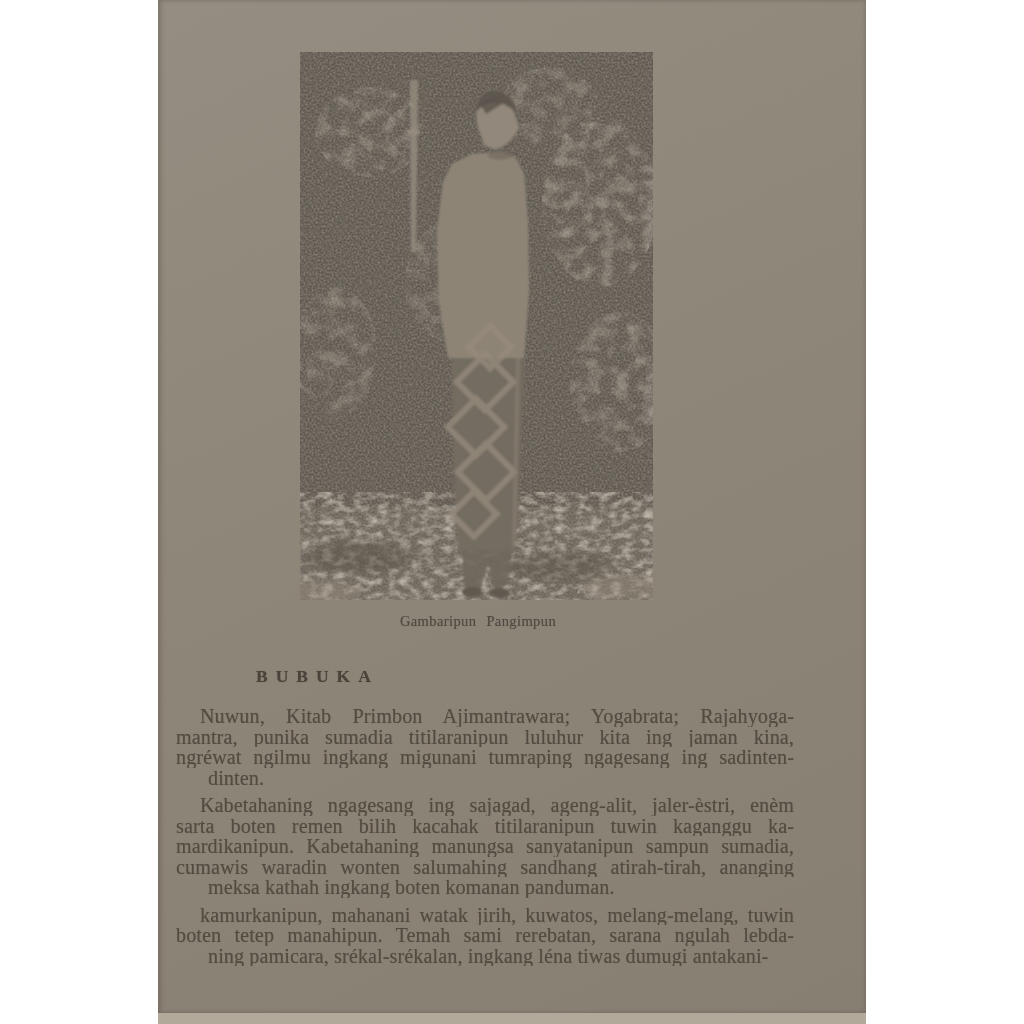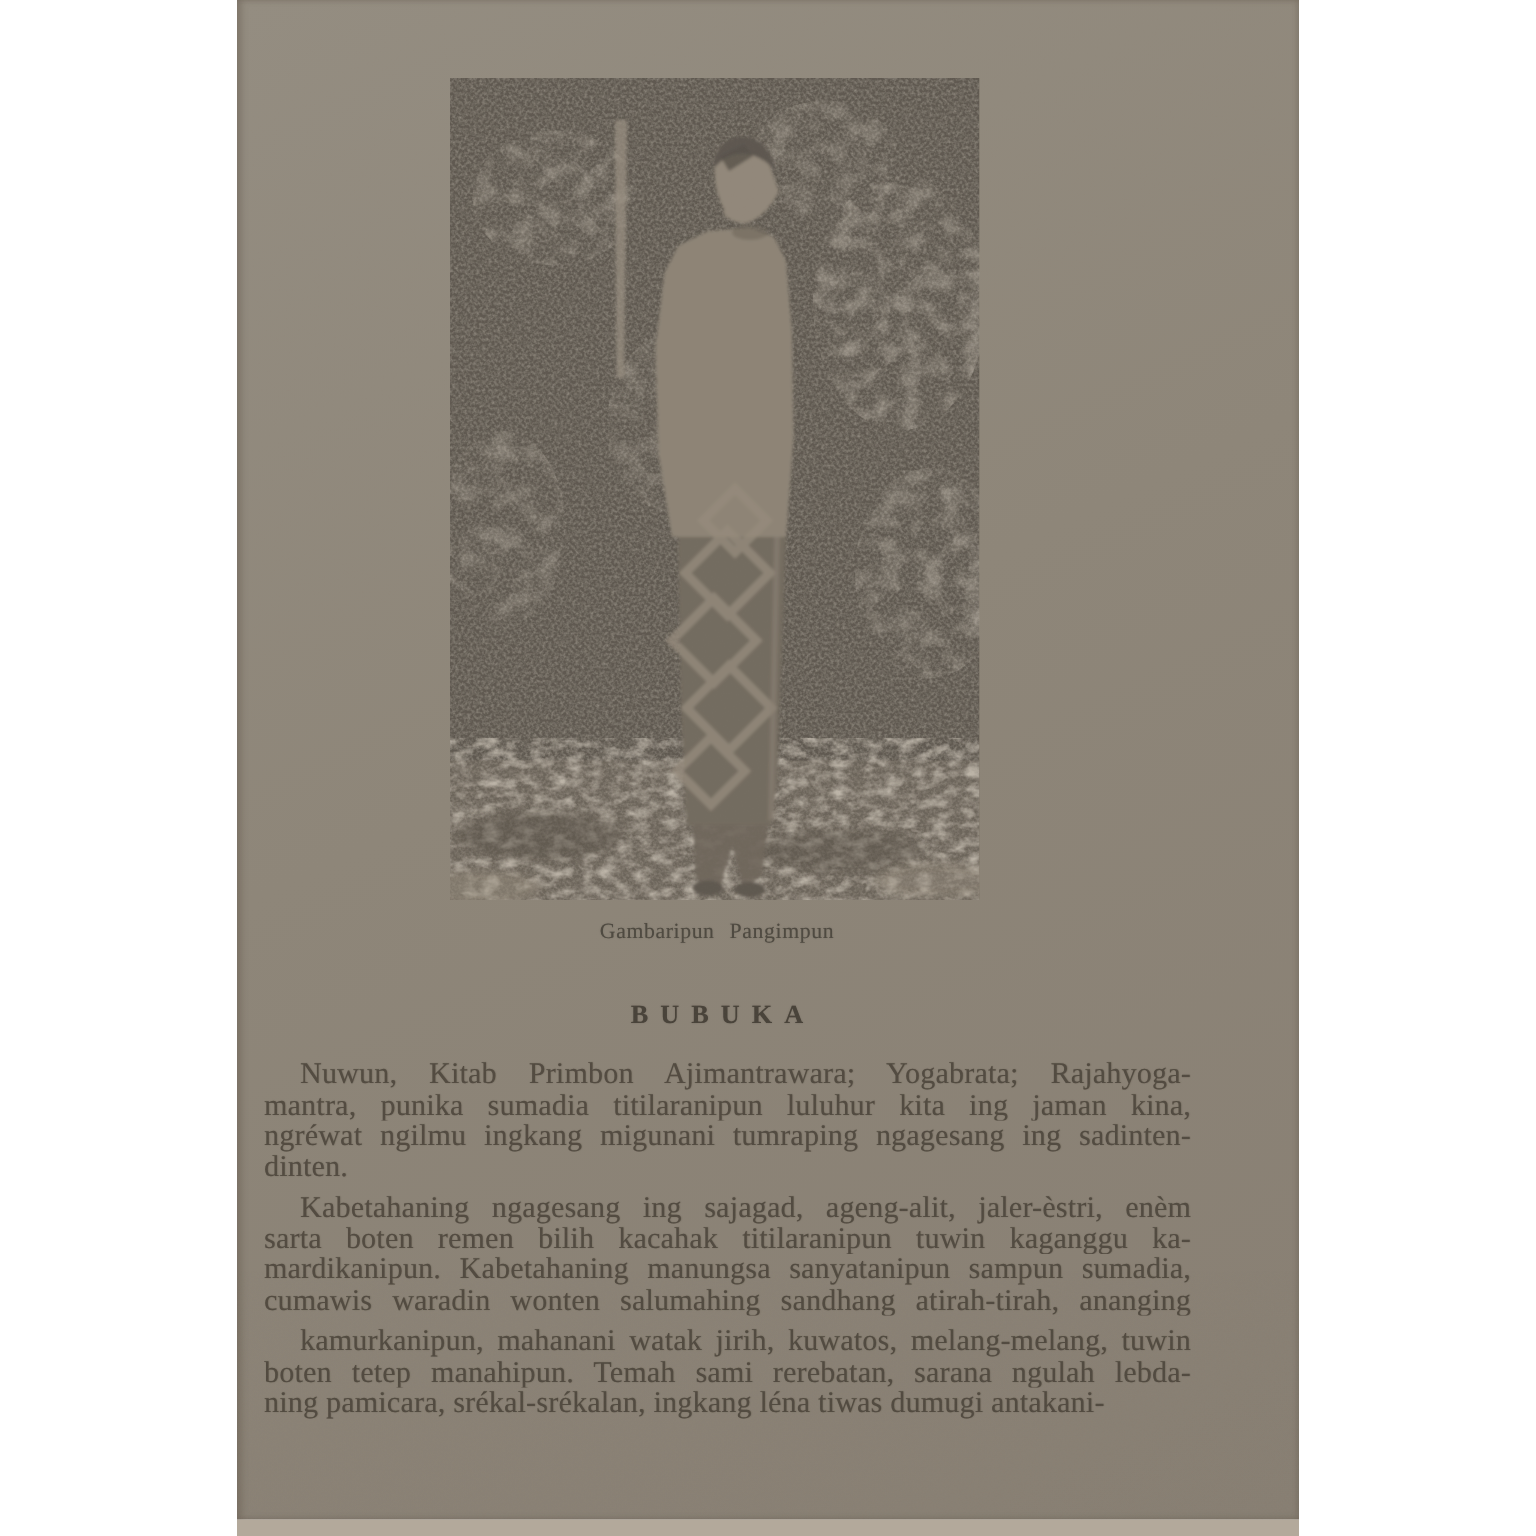--- a/index.html
+++ b/index.html
@@ -26,34 +26,34 @@
   }
   .photo svg { display: block; width: 100%; height: 100%; filter: blur(0.35px); }
   .captions {
     position: absolute; left: 90px; top: 608px; width: 460px;
     text-align: center; color: #4f4a41; font-size: 14.5px; line-height: 26px;
     letter-spacing: 0.4px; word-spacing: 6px;
     text-shadow: 0 0 0.8px rgba(79,74,65,0.55);
   }
   .title {
     position: absolute; left: 90px; top: 666px; width: 460px;
-    text-align: center; font-weight: bold; font-size: 17.5px;
+    font-weight: bold; font-size: 17.5px;
     letter-spacing: 8px; padding-left: 8px; box-sizing: border-box;
     color: #49433a; text-shadow: 0 0 0.8px rgba(73,67,58,0.6);
   }
   .textblock {
     position: absolute; left: 18px; top: 706px; width: 618px;
     color: #50493f; font-size: 20px; line-height: 20.5px;
     letter-spacing: 0.15px;
     text-shadow: 0.3px 0.3px 0.8px rgba(80,72,60,0.55);
     opacity: 0.95;
   }
   .para { margin: 0 0 7px 0; }
   .para .line { text-align: justify; text-align-last: justify; height: 20.5px; overflow: hidden; }
-  .para .line.last { text-align-last: auto; }
+  .para .line.last { text-align-last: auto; margin-left: 32px; }
   .para .line:first-child { text-indent: 24px; }
 </style>
 </head>
 <body>
 
 <div class="canvas">
   <div class="page">
 
     <div class="photo">
       <svg viewBox="0 0 353 548" preserveAspectRatio="none">
@@ -141,20 +141,21 @@
           <div class="line">Nuwun, Kitab Primbon Ajimantrawara; Yogabrata; Rajahyoga-</div>
           <div class="line">mantra, punika sumadia titilaranipun luluhur kita ing jaman kina,</div>
           <div class="line">ngréwat ngilmu ingkang migunani tumraping ngagesang ing sadinten-</div>
           <div class="line last">dinten.</div>
         </div>
       <div class="para">
           <div class="line">Kabetahaning ngagesang ing sajagad, ageng-alit, jaler-èstri, enèm</div>
           <div class="line">sarta boten remen bilih kacahak titilaranipun tuwin kaganggu ka-</div>
           <div class="line">mardikanipun. Kabetahaning manungsa sanyatanipun sampun sumadia,</div>
           <div class="line">cumawis waradin wonten salumahing sandhang atirah-tirah, ananging</div>
+          <div class="line last">meksa kathah ingkang boten komanan panduman.</div>
         </div>
       <div class="para">
           <div class="line">kamurkanipun, mahanani watak jirih, kuwatos, melang-melang, tuwin</div>
           <div class="line">boten tetep manahipun. Temah sami rerebatan, sarana ngulah lebda-</div>
           <div class="line last">ning pamicara, srékal-srékalan, ingkang léna tiwas dumugi antakani-</div>
         </div>
     </div>
 
     <svg class="paper-grain">
       <defs>

